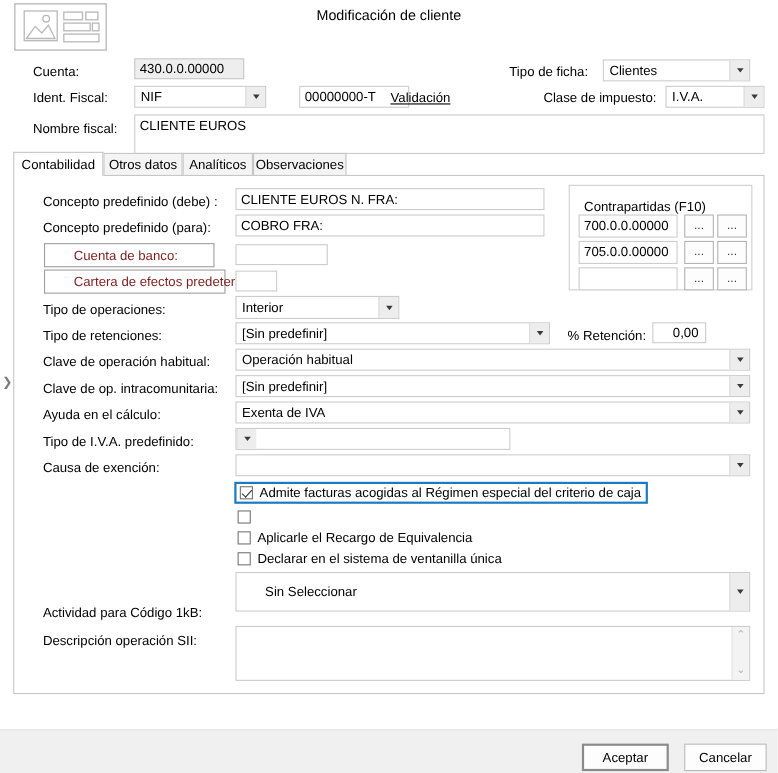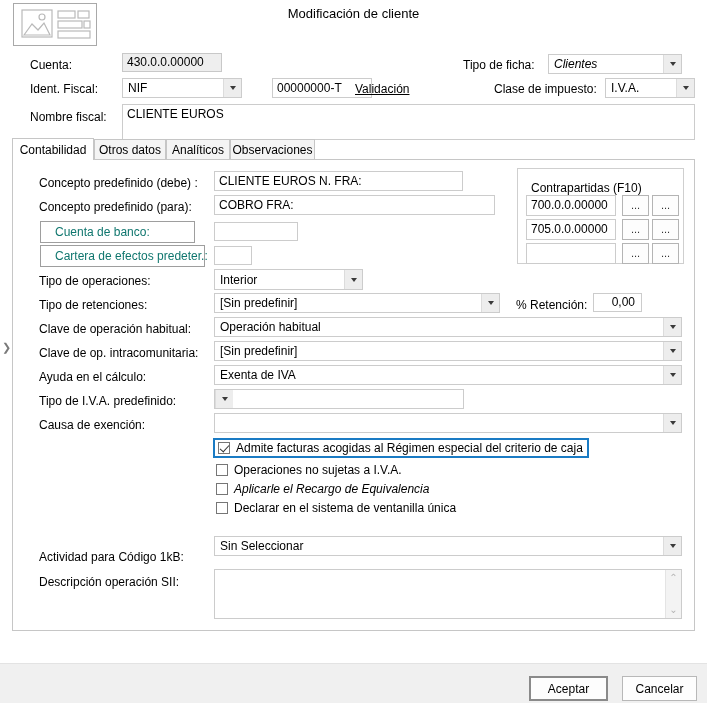--- a/index.html
+++ b/index.html
@@ -176,24 +176,24 @@
     line-height: 1;
     cursor: pointer;
   }
 
   .btn-label {
     position: absolute;
     box-sizing: border-box;
     border: 1px solid #9e9e9e;
     background: #ffffff;
     font-size: 12px;
-    color: #0f766e;
-    display: flex;
-    align-items: center;
-    padding-left: 14px;
+    color: #7f1d1d;
+    display: flex;
+    align-items: center;
+    padding-left: 26px;
     cursor: pointer;
     white-space: nowrap;
   }
 
   
   .cbrow {
     position: absolute;
     display: flex;
     align-items: center;
     height: 17px;
@@ -300,21 +300,21 @@
     <rect x="44" y="27" width="32" height="7" fill="none" stroke="#b9b9b9" stroke-width="1.2"></rect>
   </svg>
 </div>
 
 <div class="window-title">Modificación de cliente</div>
 
 <div class="form-label" style="left:30px; top:58px;">Cuenta:</div>
 <div class="tb readonly" style="left:122px; top:53px; width:100px; height:19px; line-height:17px;">430.0.0.00000</div>
 
 <div class="form-label" style="left:463px; top:58px;">Tipo de ficha:</div>
-<div class="combo" style="left:548px; top:54px; width:134px; height:20px;font-style:italic;">
+<div class="combo" style="left:548px; top:54px; width:134px; height:20px;">
   <span class="val">Clientes</span>
   <span class="arrow"></span>
 </div>
 
 <div class="form-label" style="left:30px; top:82px;">Ident. Fiscal:</div>
 <div class="combo" style="left:122px; top:78px; width:120px; height:20px;">
   <span class="val">NIF</span>
   <span class="arrow"></span>
 </div>
 <div class="tb" style="left:248px; top:78px; width:100px; height:20px; line-height:18px;margin-left:24px;">00000000-T</div>
@@ -342,21 +342,21 @@
   <div class="tab" style="left:218px; width:85px;">
     <span>Observaciones</span>
   </div>
 </div>
 
 <div class="tabpanel"></div>
 
 <div class="left-chevron">❯</div>
 
 <div class="form-label" style="left:39px; top:176px;">Concepto predefinido (debe) :</div>
-<div class="tb" style="left:214px; top:171px; width:249px; height:20px; line-height:18px;">CLIENTE EUROS N. FRA:</div>
+<div class="tb" style="left:214px; top:171px; width:281px; height:20px; line-height:18px;">CLIENTE EUROS N. FRA:</div>
 
 <div class="form-label" style="left:39px; top:200px;">Concepto predefinido (para):</div>
 <div class="tb" style="left:214px; top:195px; width:281px; height:20px; line-height:18px;">COBRO FRA:</div>
 
 <div class="btn-label" style="left:40px; top:221px; width:155px; height:22px;">Cuenta de banco:</div>
 <div class="tb" style="left:214px; top:222px; width:84px; height:19px; line-height:17px;"></div>
 
 <div class="btn-label" style="left:40px; top:245px; width:165px; height:22px;">Cartera de efectos predeter.:</div>
 <div class="tb" style="left:214px; top:246px; width:38px; height:19px; line-height:17px;"></div>
 
@@ -403,35 +403,34 @@
   <span class="arrow"></span>
 </div>
 
 <div class="cbrow highlight" style="left:213px; top:438px; height:20px;">
   <span class="cbbox checked"></span>
   <span class="cblabel">Admite facturas acogidas al Régimen especial del criterio de caja</span>
 </div>
 
 <div class="cbrow" style="left:216px; top:461px;">
   <span class="cbbox"></span>
-  <span class="cblabel">Operaciones no sujetas a I.V.A.</span>
-</div>
-
-<div class="cbrow" style="left:216px; top:480px;font-style:italic;">
+</div>
+
+<div class="cbrow" style="left:216px; top:480px;">
   <span class="cbbox"></span>
   <span class="cblabel">Aplicarle el Recargo de Equivalencia</span>
 </div>
 
 <div class="cbrow" style="left:216px; top:499px;">
   <span class="cbbox"></span>
   <span class="cblabel">Declarar en el sistema de ventanilla única</span>
 </div>
 
 <div class="form-label" style="left:39px; top:550px;">Actividad para Código 1kB:</div>
-<div class="combo" style="left:214px; top:536px; width:468px; height:20px;">
+<div class="combo" style="left:214px; top:520px; width:468px; height:36px;padding-left:21px;">
   <span class="val">Sin Seleccionar</span>
   <span class="arrow"></span>
 </div>
 
 <div class="form-label" style="left:39px; top:575px;">Descripción operación SII:</div>
 <div class="ta-wrap" style="left:214px; top:569px; width:468px; height:50px;">
   <div class="body"></div>
   <div class="ta-sb">
     <span class="ch">⌃</span>
     <span class="ch">⌄</span>

